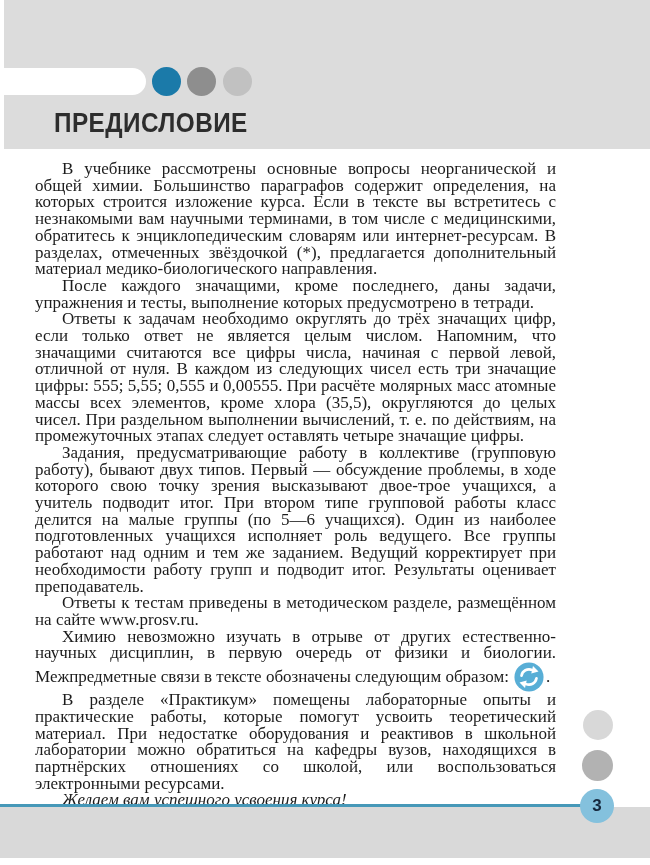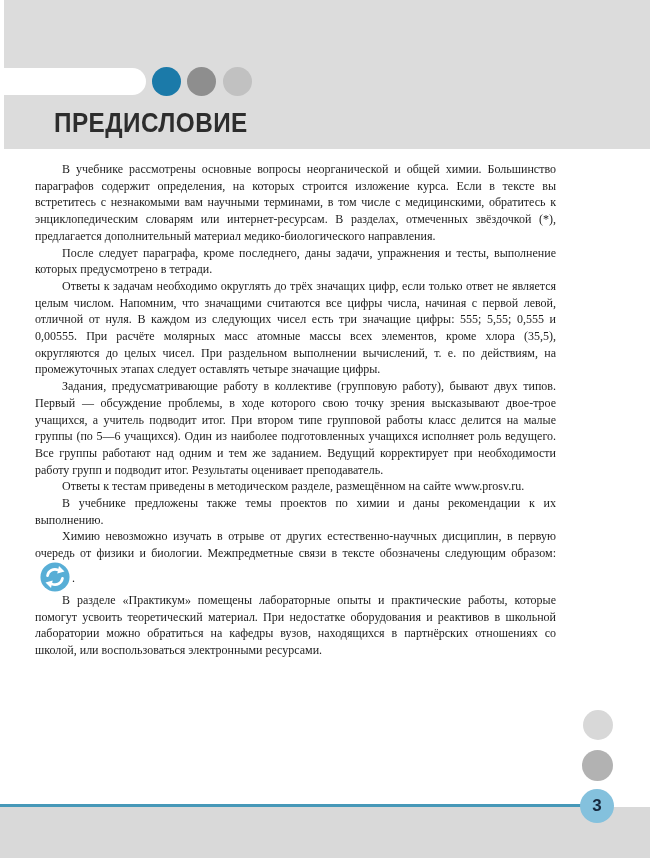--- a/index.html
+++ b/index.html
@@ -32,21 +32,21 @@
     font-size:27px;font-weight:600;
     color:#2d2d2d;letter-spacing:0.5px;
     transform:scaleX(0.9);transform-origin:left center;
     white-space:nowrap;
   }
   
   .content{
     position:absolute;left:35px;top:161px;
     width:521px;
     color:#1c1c1c;
-    font-size:12px;line-height:16.7px;
+    font-size:17px;line-height:16.7px;
     text-align:justify;
   }
   .content p{margin:0;text-indent:27px;}
   .closing{font-style:italic;}
   .cycle-icon{
     display:inline-block;width:30px;height:30px;
     vertical-align:-10px;margin:0 2px 0 5px;
   }
   .cycle-icon svg{display:block;width:30px;height:30px;}
   
@@ -79,33 +79,33 @@
   <div class="header-band">
     <div class="header-pill"></div>
     <div class="dot dot-teal"></div>
     <div class="dot dot-gray"></div>
     <div class="dot dot-light"></div>
     <div class="page-title">ПРЕДИСЛОВИЕ</div>
   </div>
 
   <div class="content">
     <p>В учебнике рассмотрены основные вопросы неорганической и общей химии. Большинство параграфов содержит определения, на которых строится изложение курса. Если в тексте вы встретитесь с незнакомыми вам научными терминами, в том числе с медицинскими, обратитесь к энциклопедическим словарям или интернет-ресурсам. В разделах, отмеченных звёздочкой (*), предлагается дополнительный материал медико-биологического направления.</p>
-    <p>После следует параграфа, кроме последнего, даны задачи, упражнения и тесты, выполнение которых предусмотрено в тетради.</p>
+    <p>После каждого значащими, кроме последнего, даны задачи, упражнения и тесты, выполнение которых предусмотрено в тетради.</p>
     <p>Ответы к задачам необходимо округлять до трёх значащих цифр, если только ответ не является целым числом. Напомним, что значащими считаются все цифры числа, начиная с первой левой, отличной от нуля. В каждом из следующих чисел есть три значащие цифры: 555; 5,55; 0,555 и 0,00555. При расчёте молярных масс атомные массы всех элементов, кроме хлора (35,5), округляются до целых чисел. При раздельном выполнении вычислений, т. е. по действиям, на промежуточных этапах следует оставлять четыре значащие цифры.</p>
     <p>Задания, предусматривающие работу в коллективе (групповую работу), бывают двух типов. Первый — обсуждение проблемы, в ходе которого свою точку зрения высказывают двое-трое учащихся, а учитель подводит итог. При втором типе групповой работы класс делится на малые группы (по 5—6 учащихся). Один из наиболее подготовленных учащихся исполняет роль ведущего. Все группы работают над одним и тем же заданием. Ведущий корректирует при необходимости работу групп и подводит итог. Результаты оценивает преподаватель.</p>
     <p>Ответы к тестам приведены в методическом разделе, размещённом на сайте www.prosv.ru.</p>
-    <p>В учебнике предложены также темы проектов по химии и даны рекомендации к их выполнению.</p>
     <p><span>Химию невозможно изучать в отрыве от других естественно-научных дисциплин, в первую очередь от физики и биологии. Межпредметные связи в тексте обозначены следующим образом:</span><span class="cycle-icon"><svg viewBox="0 0 34 34" xmlns="http://www.w3.org/2000/svg">
         <circle cx="17" cy="17" r="16.5" fill="#58aed6"></circle>
         <path d="M8.5 15.5 C9.5 10 15 6.8 21 9.2" stroke="#ffffff" stroke-width="3" fill="none" stroke-linecap="round"></path>
         <polygon points="21.5,4.6 27.8,10.9 19.6,13.1" fill="#ffffff"></polygon>
         <path d="M25.5 18.5 C24.5 24 19 27.2 13 24.8" stroke="#ffffff" stroke-width="3" fill="none" stroke-linecap="round"></path>
         <polygon points="12.5,29.4 6.2,23.1 14.4,20.9" fill="#ffffff"></polygon>
       </svg></span><span>.</span></p>
     <p>В разделе «Практикум» помещены лабораторные опыты и практические работы, которые помогут усвоить теоретический материал. При недостатке оборудования и реактивов в школьной лаборатории можно обратиться на кафедры вузов, находящихся в партнёрских отношениях со школой, или воспользоваться электронными ресурсами.</p>
+    <p class="closing">Желаем вам успешного усвоения курса!</p>
   </div>
 
   <div class="side-circle side-circle-light"></div>
   <div class="side-circle side-circle-mid"></div>
 
   <div class="footer-line"></div>
   <div class="footer-band"></div>
   <div class="page-badge">3</div>
 
 </div>

